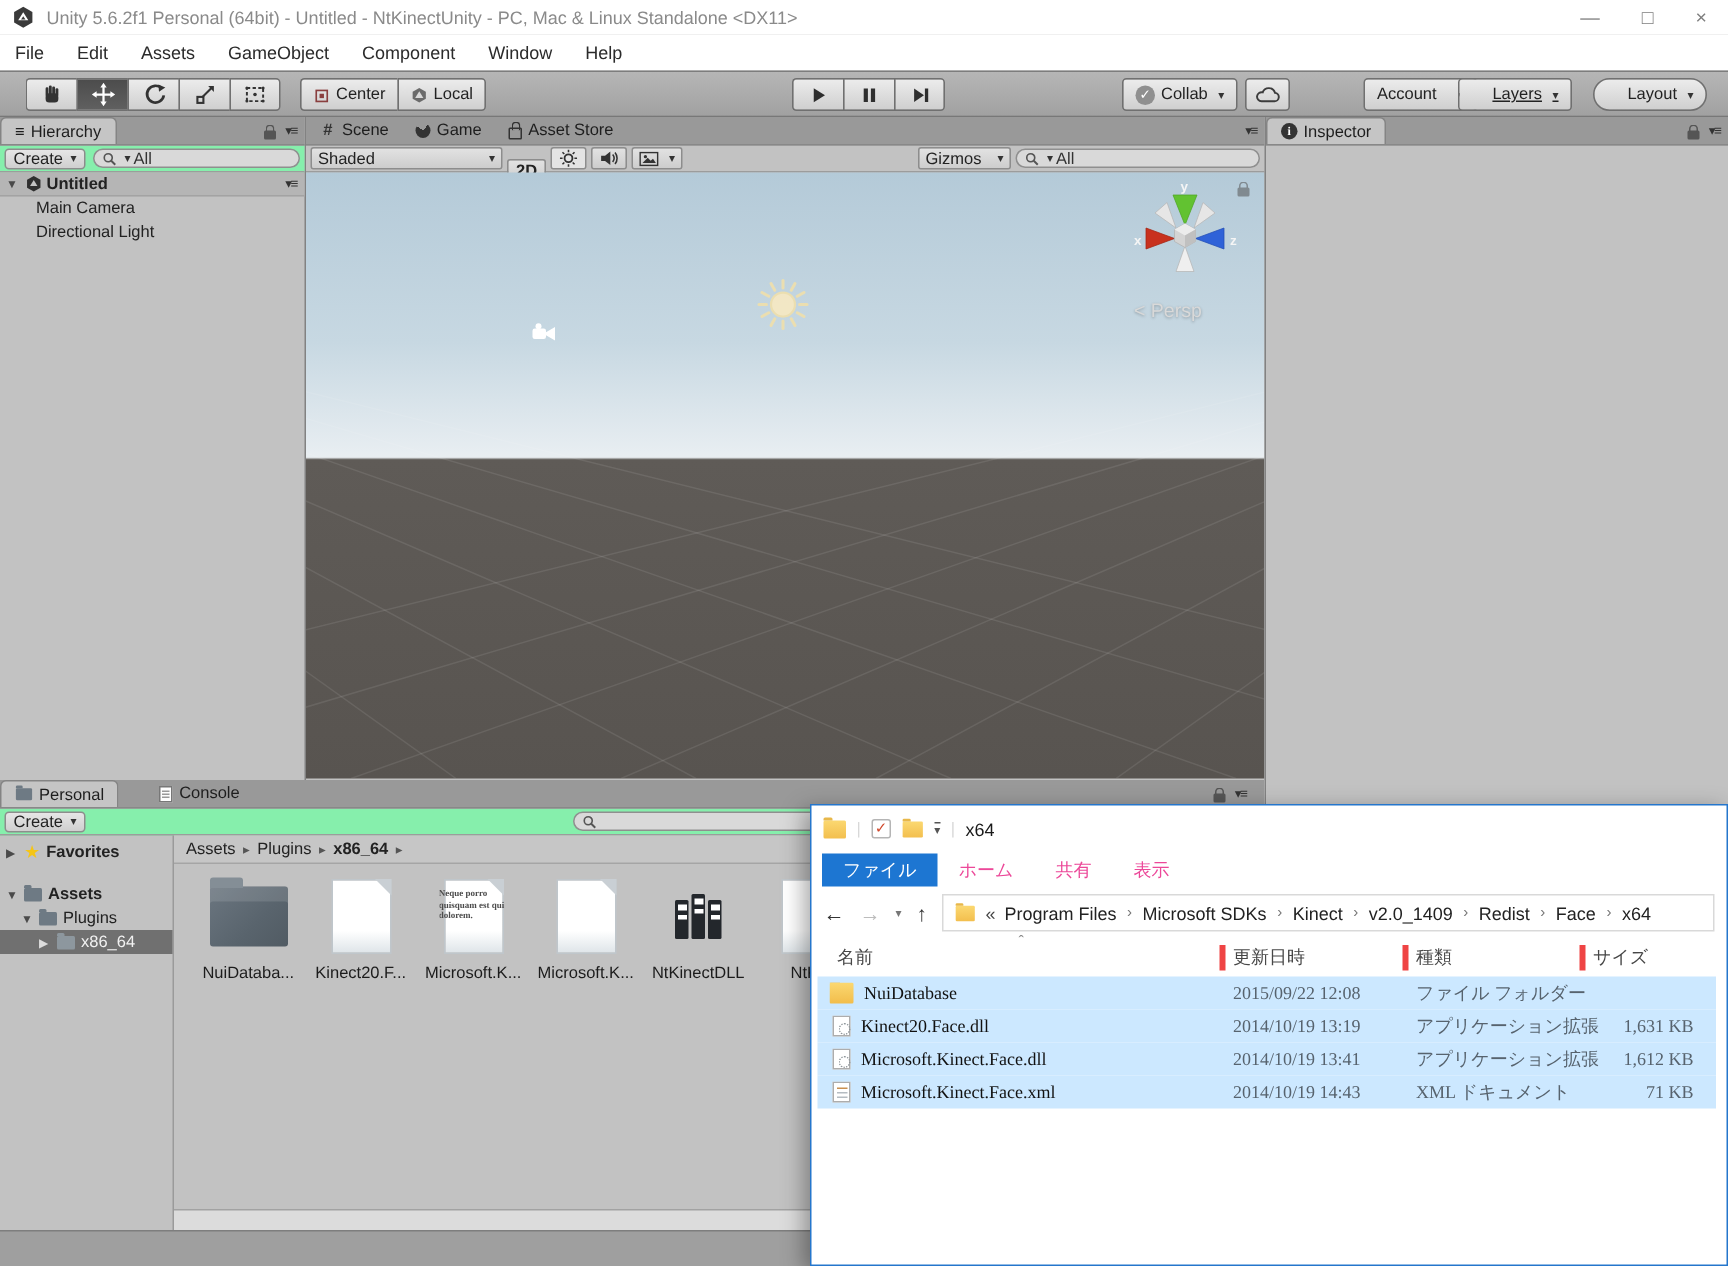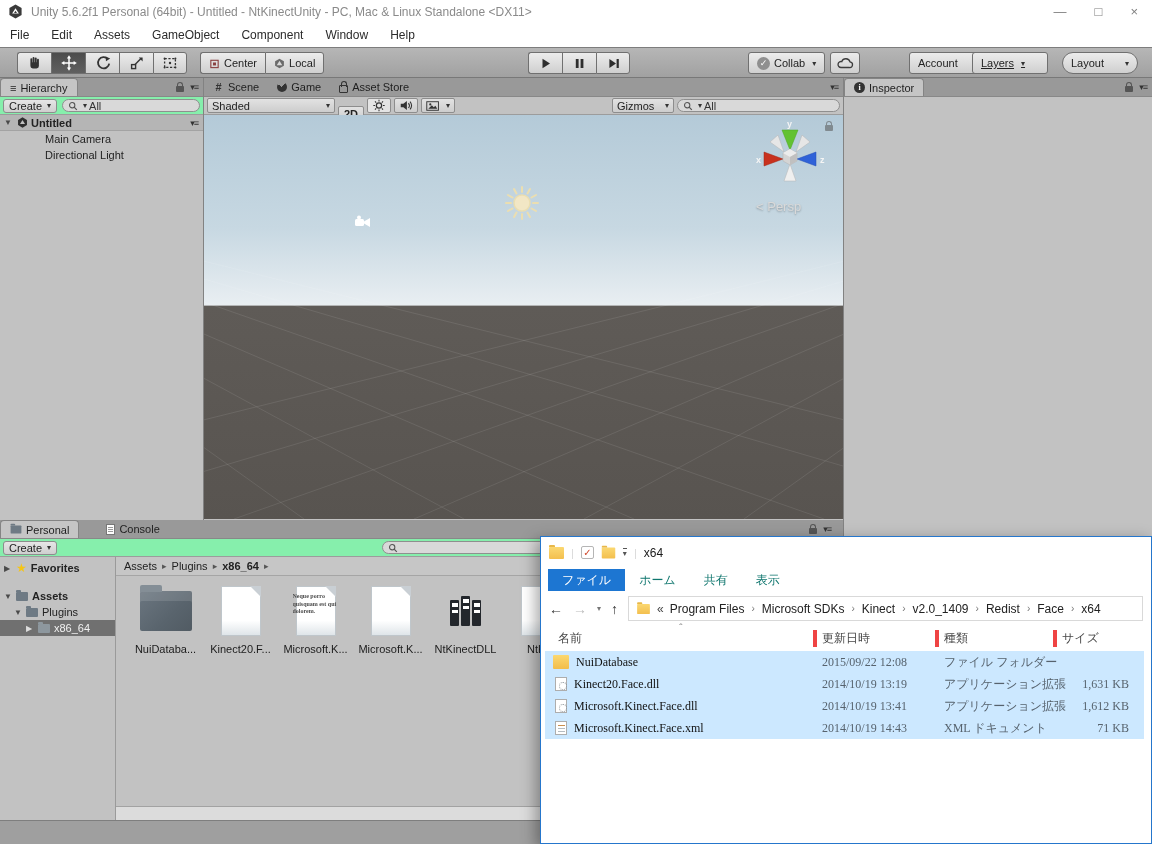--- a/index.html
+++ b/index.html
@@ -54,21 +54,21 @@
                font-size:11px; padding:0 5px; display:flex; align-items:center; gap:2px; color:#222; }
   .pill { flex:1; height:13px; border:1px solid #8f8f8f; border-radius:8px; background:#d9d9d9;
           display:flex; align-items:center; padding:0 5px; gap:2px; font-size:11px; color:#333; }
 
   
   #hierarchy { left:0; top:78px; width:204px; height:442px; border-right:1px solid #828282; }
   .hrow { height:16px; display:flex; align-items:center; font-size:11px; gap:3px; padding-left:4px; }
   .hrow .tri { font-size:8px; color:#4a4a4a; width:10px; }
   .scenehead { background:#b5b5b5; border-bottom:1px solid #a3a3a3; font-weight:bold; position:relative; }
   .scenehead .panelmenu { position:absolute; right:5px; }
-  .hchild { padding-left:45px; }
+  .hchild { padding-left:24px; }
 
   
   #scenepane { left:204px; top:78px; width:639px; height:442px; }
   .ticon { width:11px; display:inline-flex; justify-content:center; }
   .ticon.grid::before { content:"#"; font-weight:bold; font-size:11px; color:#333; }
   .ticon.game { width:10px; height:10px; border-radius:50%;
                 background:conic-gradient(from 40deg,#333 0 265deg,transparent 265deg 360deg); }
   .ticon.bag { width:9px; height:8px; border:1.3px solid #333; border-radius:1px; position:relative; margin-top:3px; }
   .ticon.bag::before { content:""; position:absolute; top:-5px; left:1px; width:4px; height:5px;
                        border:1.3px solid #333; border-bottom:none; border-radius:3px 3px 0 0; }
@@ -139,21 +139,21 @@
   .etitle { height:31px; display:flex; align-items:center; padding:0 8px; gap:7px; }
   .wfold { width:15px; height:12px; background:linear-gradient(#fbd871,#f3bf4e); border-radius:1px; position:relative; flex:none; }
   .wfold::before { content:""; position:absolute; top:-2px; left:0; width:6px; height:2px; background:#e8b84a;
                    border-radius:1px 1px 0 0; }
   .vsep { color:#d8d8d8; font-size:11px; }
   .qcheck { width:13px; height:13px; border:1px solid #b5b5b5; border-radius:2px; color:#d0482b; font-size:10px;
             font-weight:bold; display:flex; align-items:center; justify-content:center; background:#fff; }
   .qdrop { font-size:8px; color:#555; border-top:1px solid #555; padding-top:1px; line-height:1; }
   .etitle .etext { font-size:12px; color:#1a1a1a; }
   .eribbon { height:23px; display:flex; align-items:flex-end; padding-left:7px; }
-  .rtab { height:22px; padding:0 14px; display:flex; align-items:center; color:#0f766e; }
+  .rtab { height:22px; padding:0 14px; display:flex; align-items:center; color:#ec4899; }
   .rtab.first { background:#1d76d2; color:#fff; }
   .enav { height:35px; display:flex; align-items:center; padding:0 8px; gap:10px; }
   .navico { font-size:14px; color:#333; }
   .navico.dis { color:#bcbcbc; }
   .navico.small { font-size:8px; color:#777; }
   .addr { flex:1; height:25px; border:1px solid #d9d9d9; display:flex; align-items:center; padding:0 7px; gap:6px;
           overflow:hidden; white-space:nowrap; }
   .addr .sep { color:#777; font-size:10px; padding:0 1px; }
   .addr .crumb { color:#222; }
   .laquo { color:#444; }
@@ -310,27 +310,27 @@
           </svg>
       </span>
     </div>
     <div class="tgroup" style="left:872px;">
       <span class="lblbtn solo" style="width:76px; justify-content:space-between;margin-left:37px;">
         <span>Account</span>
         <span class="dd">▾</span>
       </span>
     </div>
     <div class="tgroup" style="left:972px;">
-      <span class="lblbtn solo" style="width:76px; justify-content:flex-start;text-decoration:underline;">
+      <span class="lblbtn solo" style="width:76px; justify-content:flex-end;text-decoration:underline;">
         <span>Layers</span>
         <span class="dd">▾</span>
       </span>
     </div>
     <div class="tgroup" style="left:1062px;">
-      <span class="lblbtn solo" style="width:76px; justify-content:space-between;border-radius:11px;">
+      <span class="lblbtn solo" style="width:76px; justify-content:flex-end;border-radius:11px;">
         <span>Layout</span>
         <span class="dd">▾</span>
       </span>
     </div>
   </div>
 
   <div id="hierarchy" class="pane">
     <div class="tabstrip">
       <span class="tab active">
         <span>≡</span>

